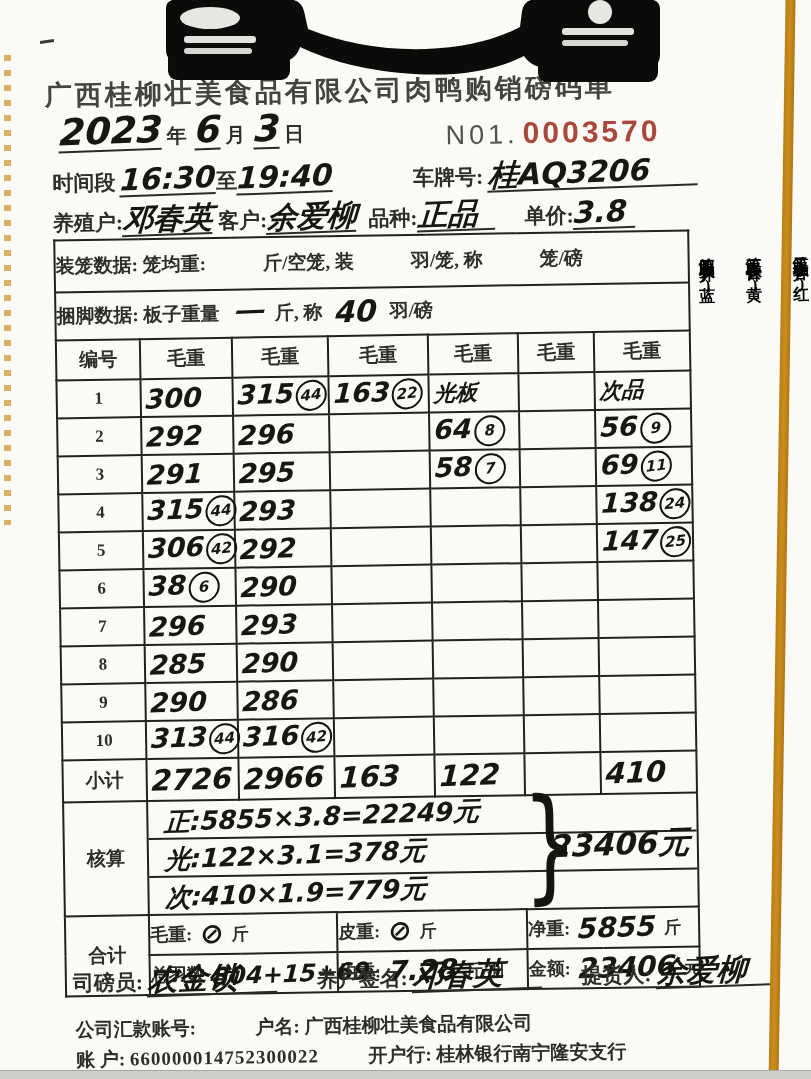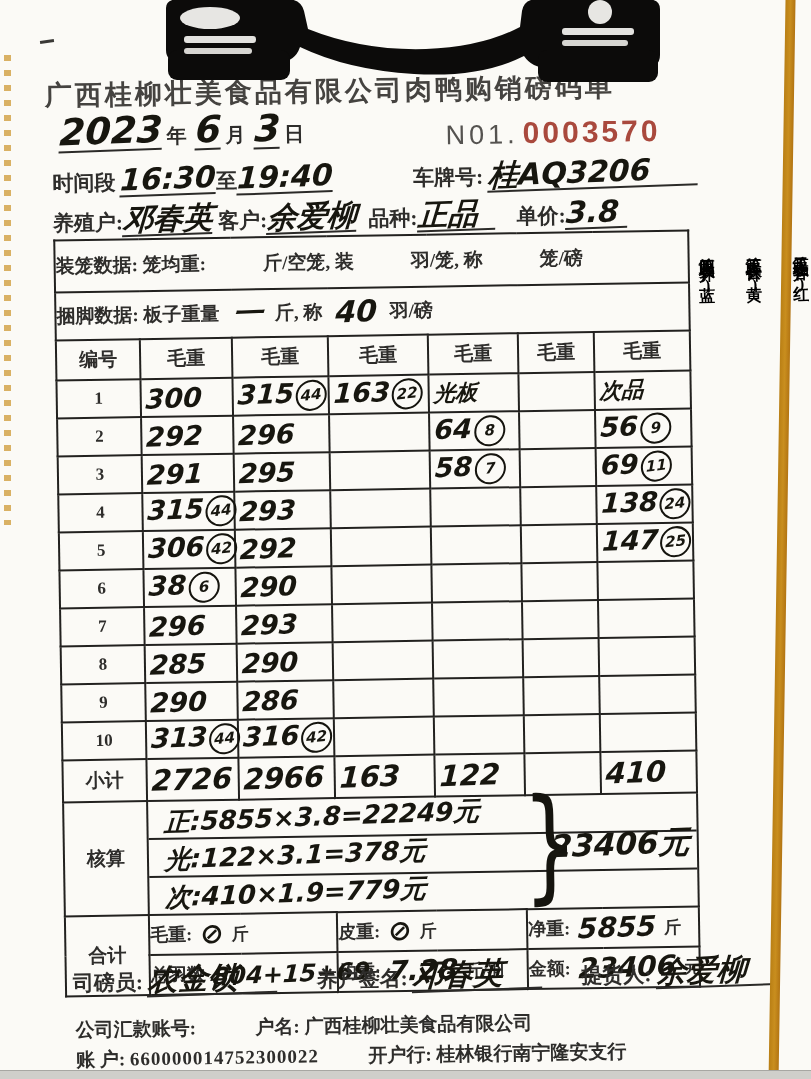--- a/index.html
+++ b/index.html
@@ -97,21 +97,21 @@
       <span class="hw ul">16:30</span><span>至</span><span class="hw ul">19:40</span>
       <span style="display:inline-block;width:70px;"></span>
       <span>车牌号:</span>
       <span class="hw ul" style="min-width:210px;">桂AQ3206</span>
     </div>
 
     <div class="farmline print">
       <span>养殖户:</span><span class="hw ul">邓春英</span>
       <span>客户:</span><span class="hw ul">余爱柳</span>
       <span style="margin-left:6px;">品种:</span><span class="hw ul" style="min-width:78px;">正品</span>
-      <span style="margin-left:16px;">单价:</span><span class="hw ul" style="min-width:62px;">3.8</span>
+      <span style="margin-left:24px;">单价:</span><span class="hw ul" style="min-width:62px;">3.8</span>
     </div>
 
     <table class="grid">
       <colgroup>
         <col style="width:84px;">
           <col style="width:92px;">
           <col style="width:96px;">
         <col style="width:100px;">
           <col style="width:90px;">
           <col style="width:76px;">

